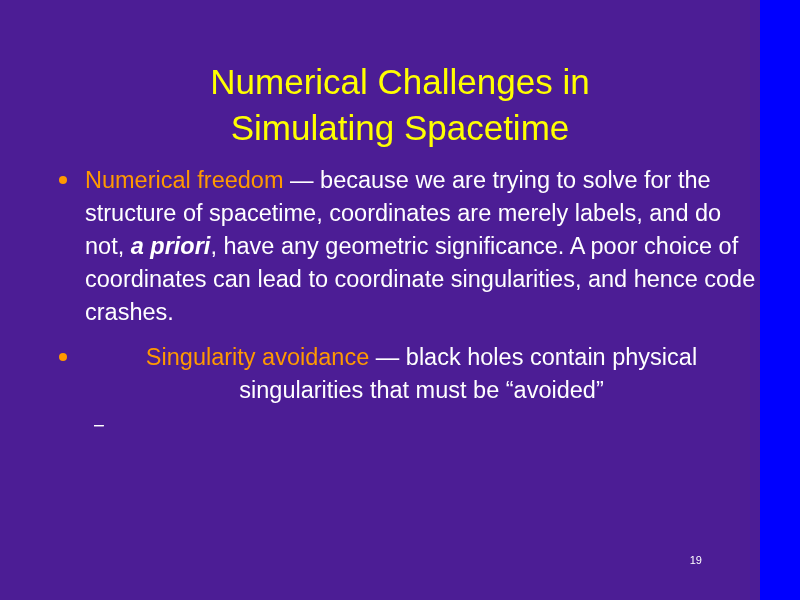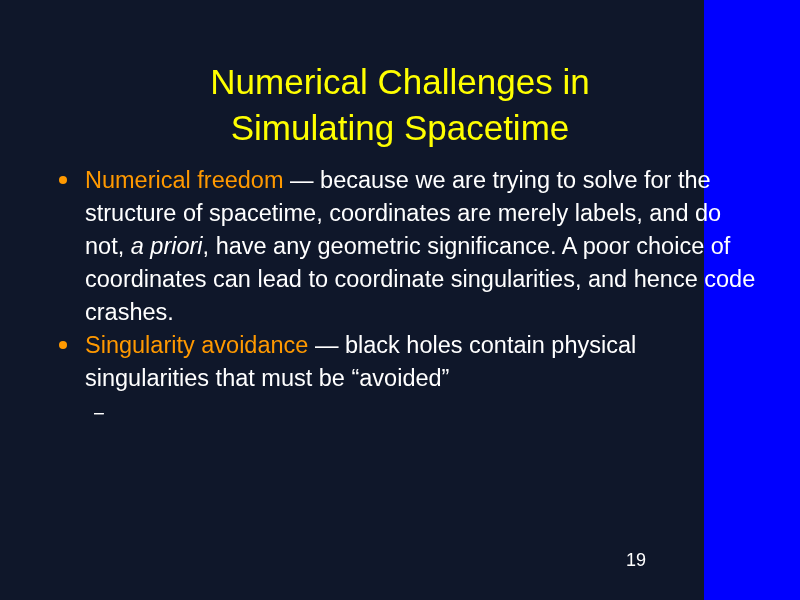--- a/index.html
+++ b/index.html
@@ -8,23 +8,23 @@
     background: #0000ff;
   }
   body {
     width: 800px;
     height: 600px;
     overflow: hidden;
     font-family: "Liberation Sans", sans-serif;
   }
   .slide {
     position: relative;
-    width: 704px;
+    width: 760px;
     height: 600px;
-    background: #0f172a;
+    background: #4c1d95;
     box-sizing: border-box;
   }
 
   
   .slide-title {
     position: absolute;
     left: 60px;
     top: 36px;
     width: 680px;
     text-align: center;
@@ -47,36 +47,38 @@
   .bullet-l1 {
     position: relative;
     padding-left: 39px;
     color: #ffffff;
     font-size: 23.5px;
     line-height: 33px;
     margin: 0 0 0 0;
     text-align: left;
   }
   .bullet-l1 + .bullet-l1 {
-    margin-top: 0px;
+    margin-top: 12px;
+    text-align: center;
   }
   .bullet-l1 .dot {
     position: absolute;
     left: 13px;
     top: 12px;
     width: 8px;
     height: 8px;
     border-radius: 50%;
     background: #ff9900;
   }
   .lead {
     color: #ff9900;
   }
   .ital {
     font-style: italic;
+    font-weight: bold;
   }
 
   
   .sub-list {
     margin: 3px 0 0 0;
     padding: 0;
   }
   .bullet-l2 {
     position: relative;
     padding-left: 78px;
@@ -93,21 +95,21 @@
     font-size: 17.5px;
     line-height: 28px;
   }
 
   
   .page-number {
     position: absolute;
     right: 58px;
     bottom: 32px;
     color: #ffffff;
-    font-size: 18px;
+    font-size: 11px;
     line-height: 16px;
   }
 </style>
 </head>
 <body>
 
 <div class="slide">
 
   <h1 class="slide-title">Numerical Challenges in
 Simulating Spacetime</h1>

